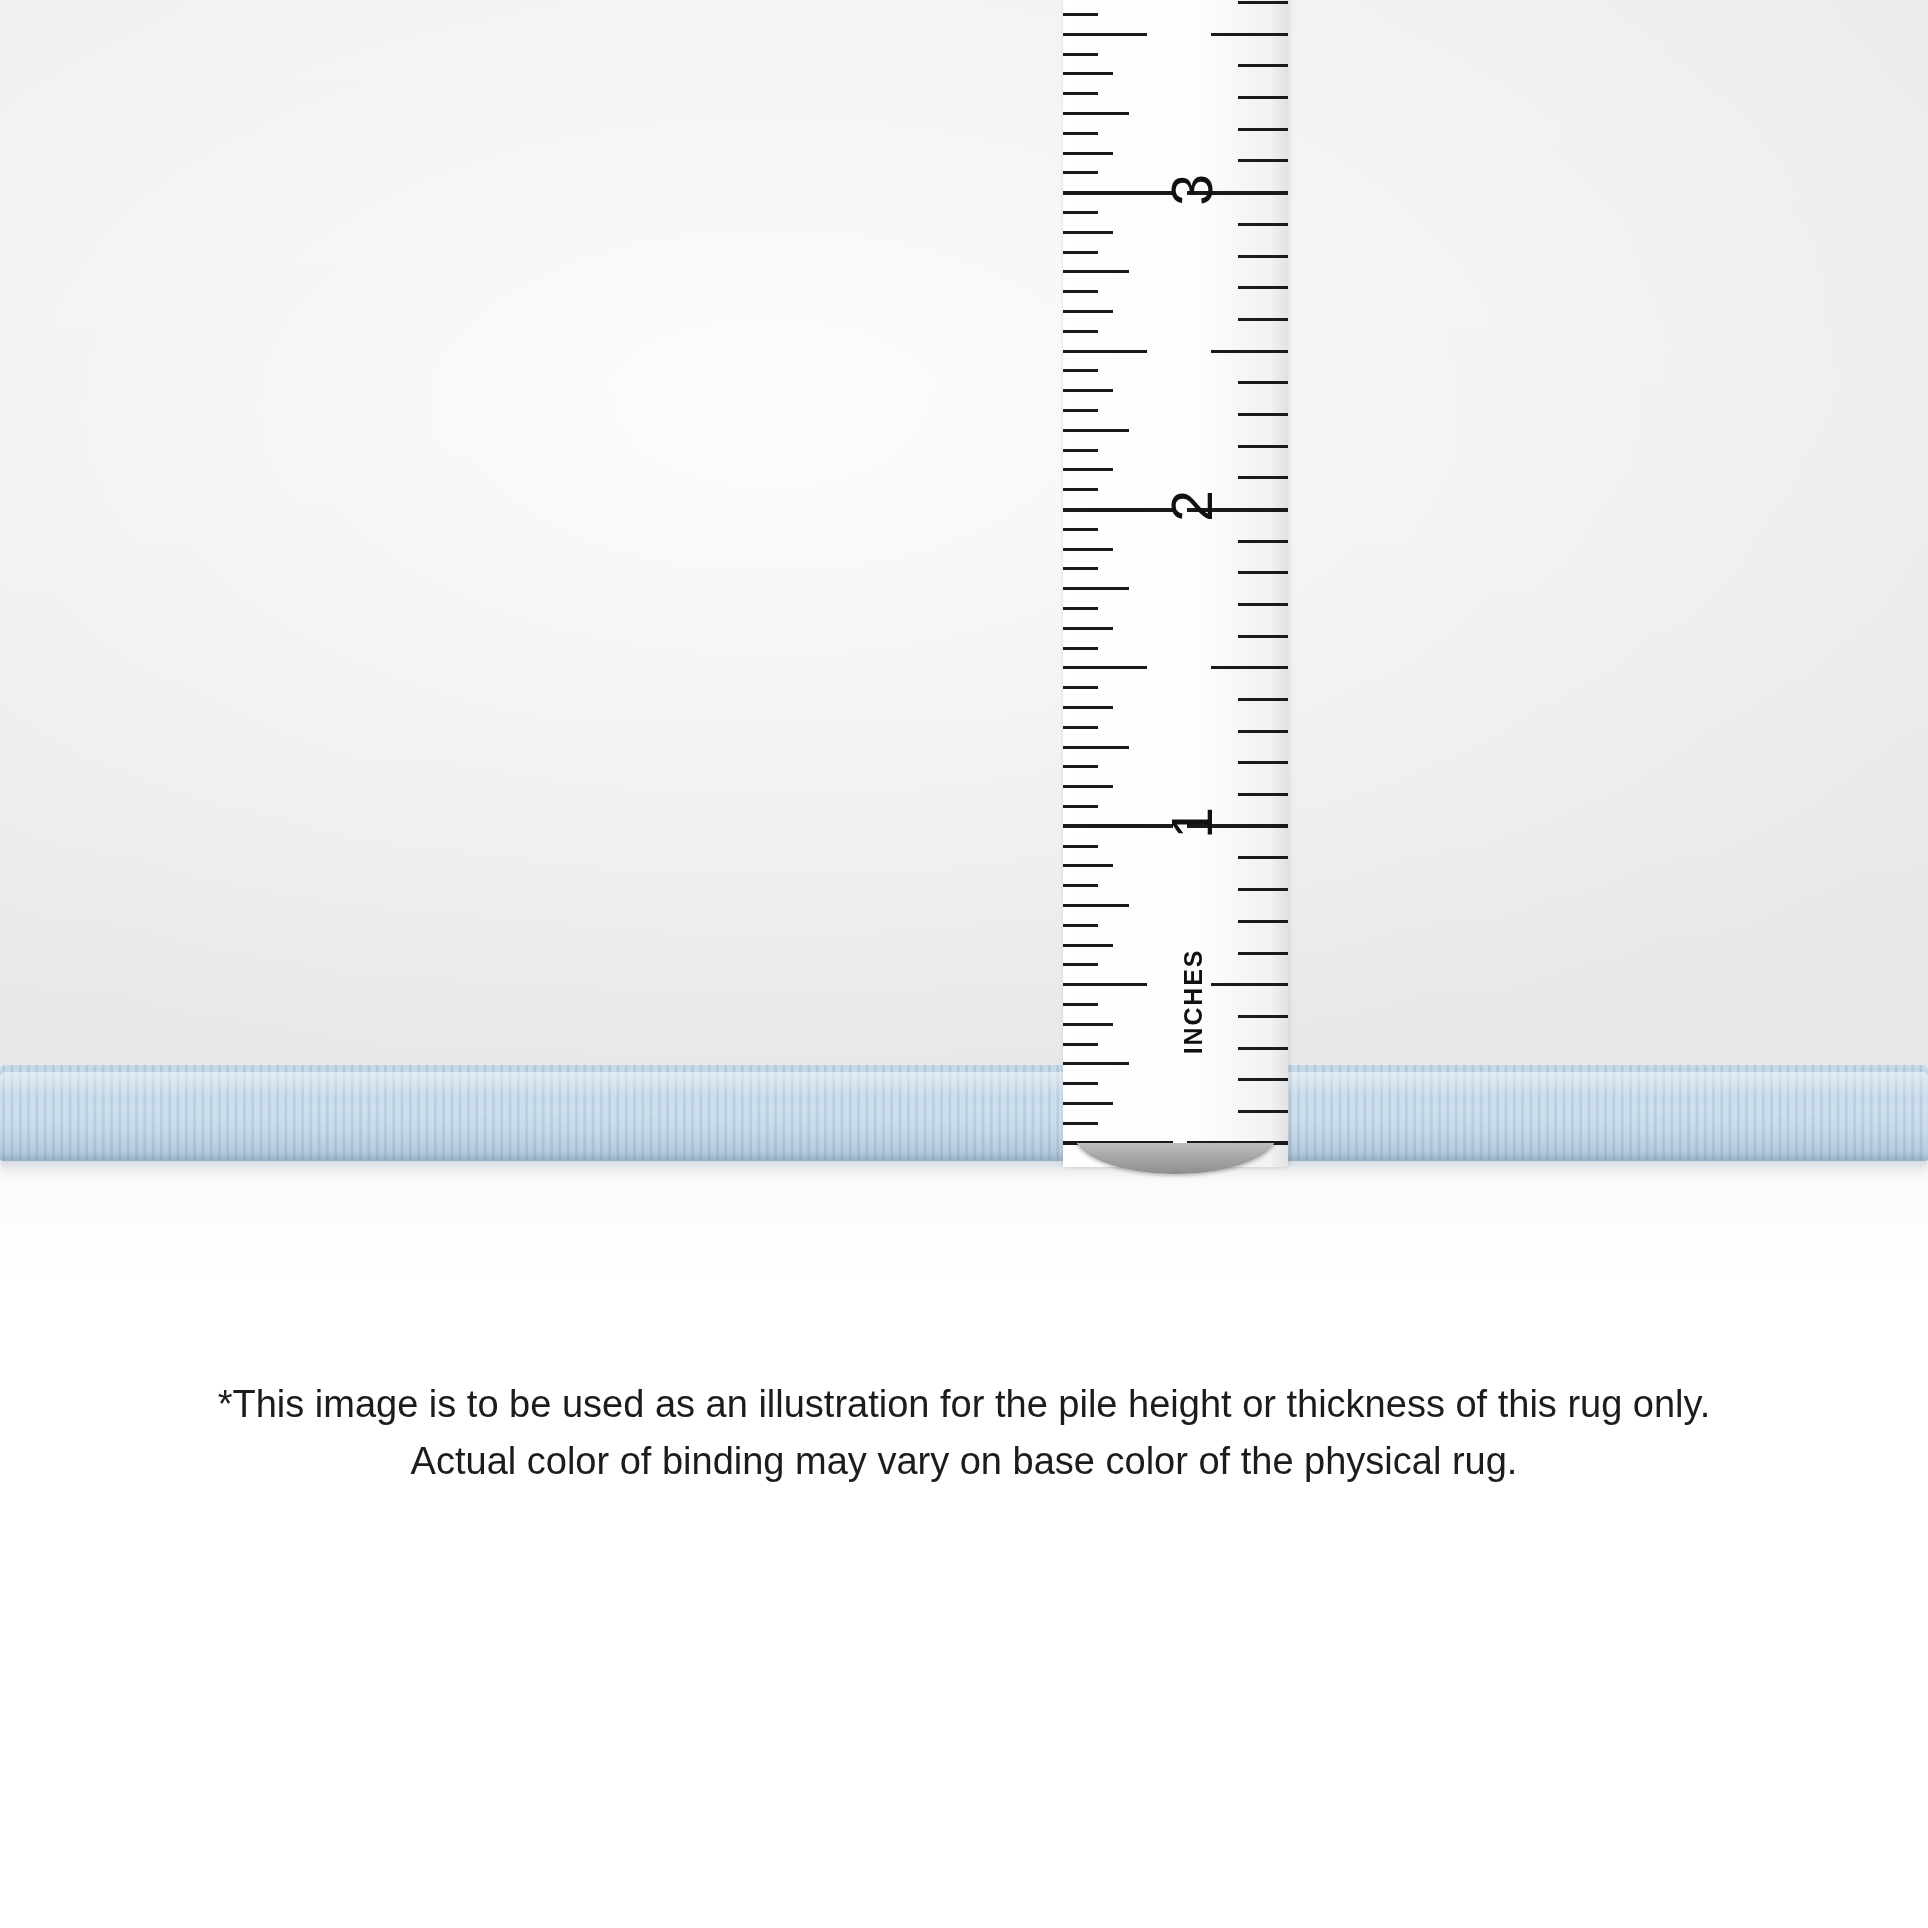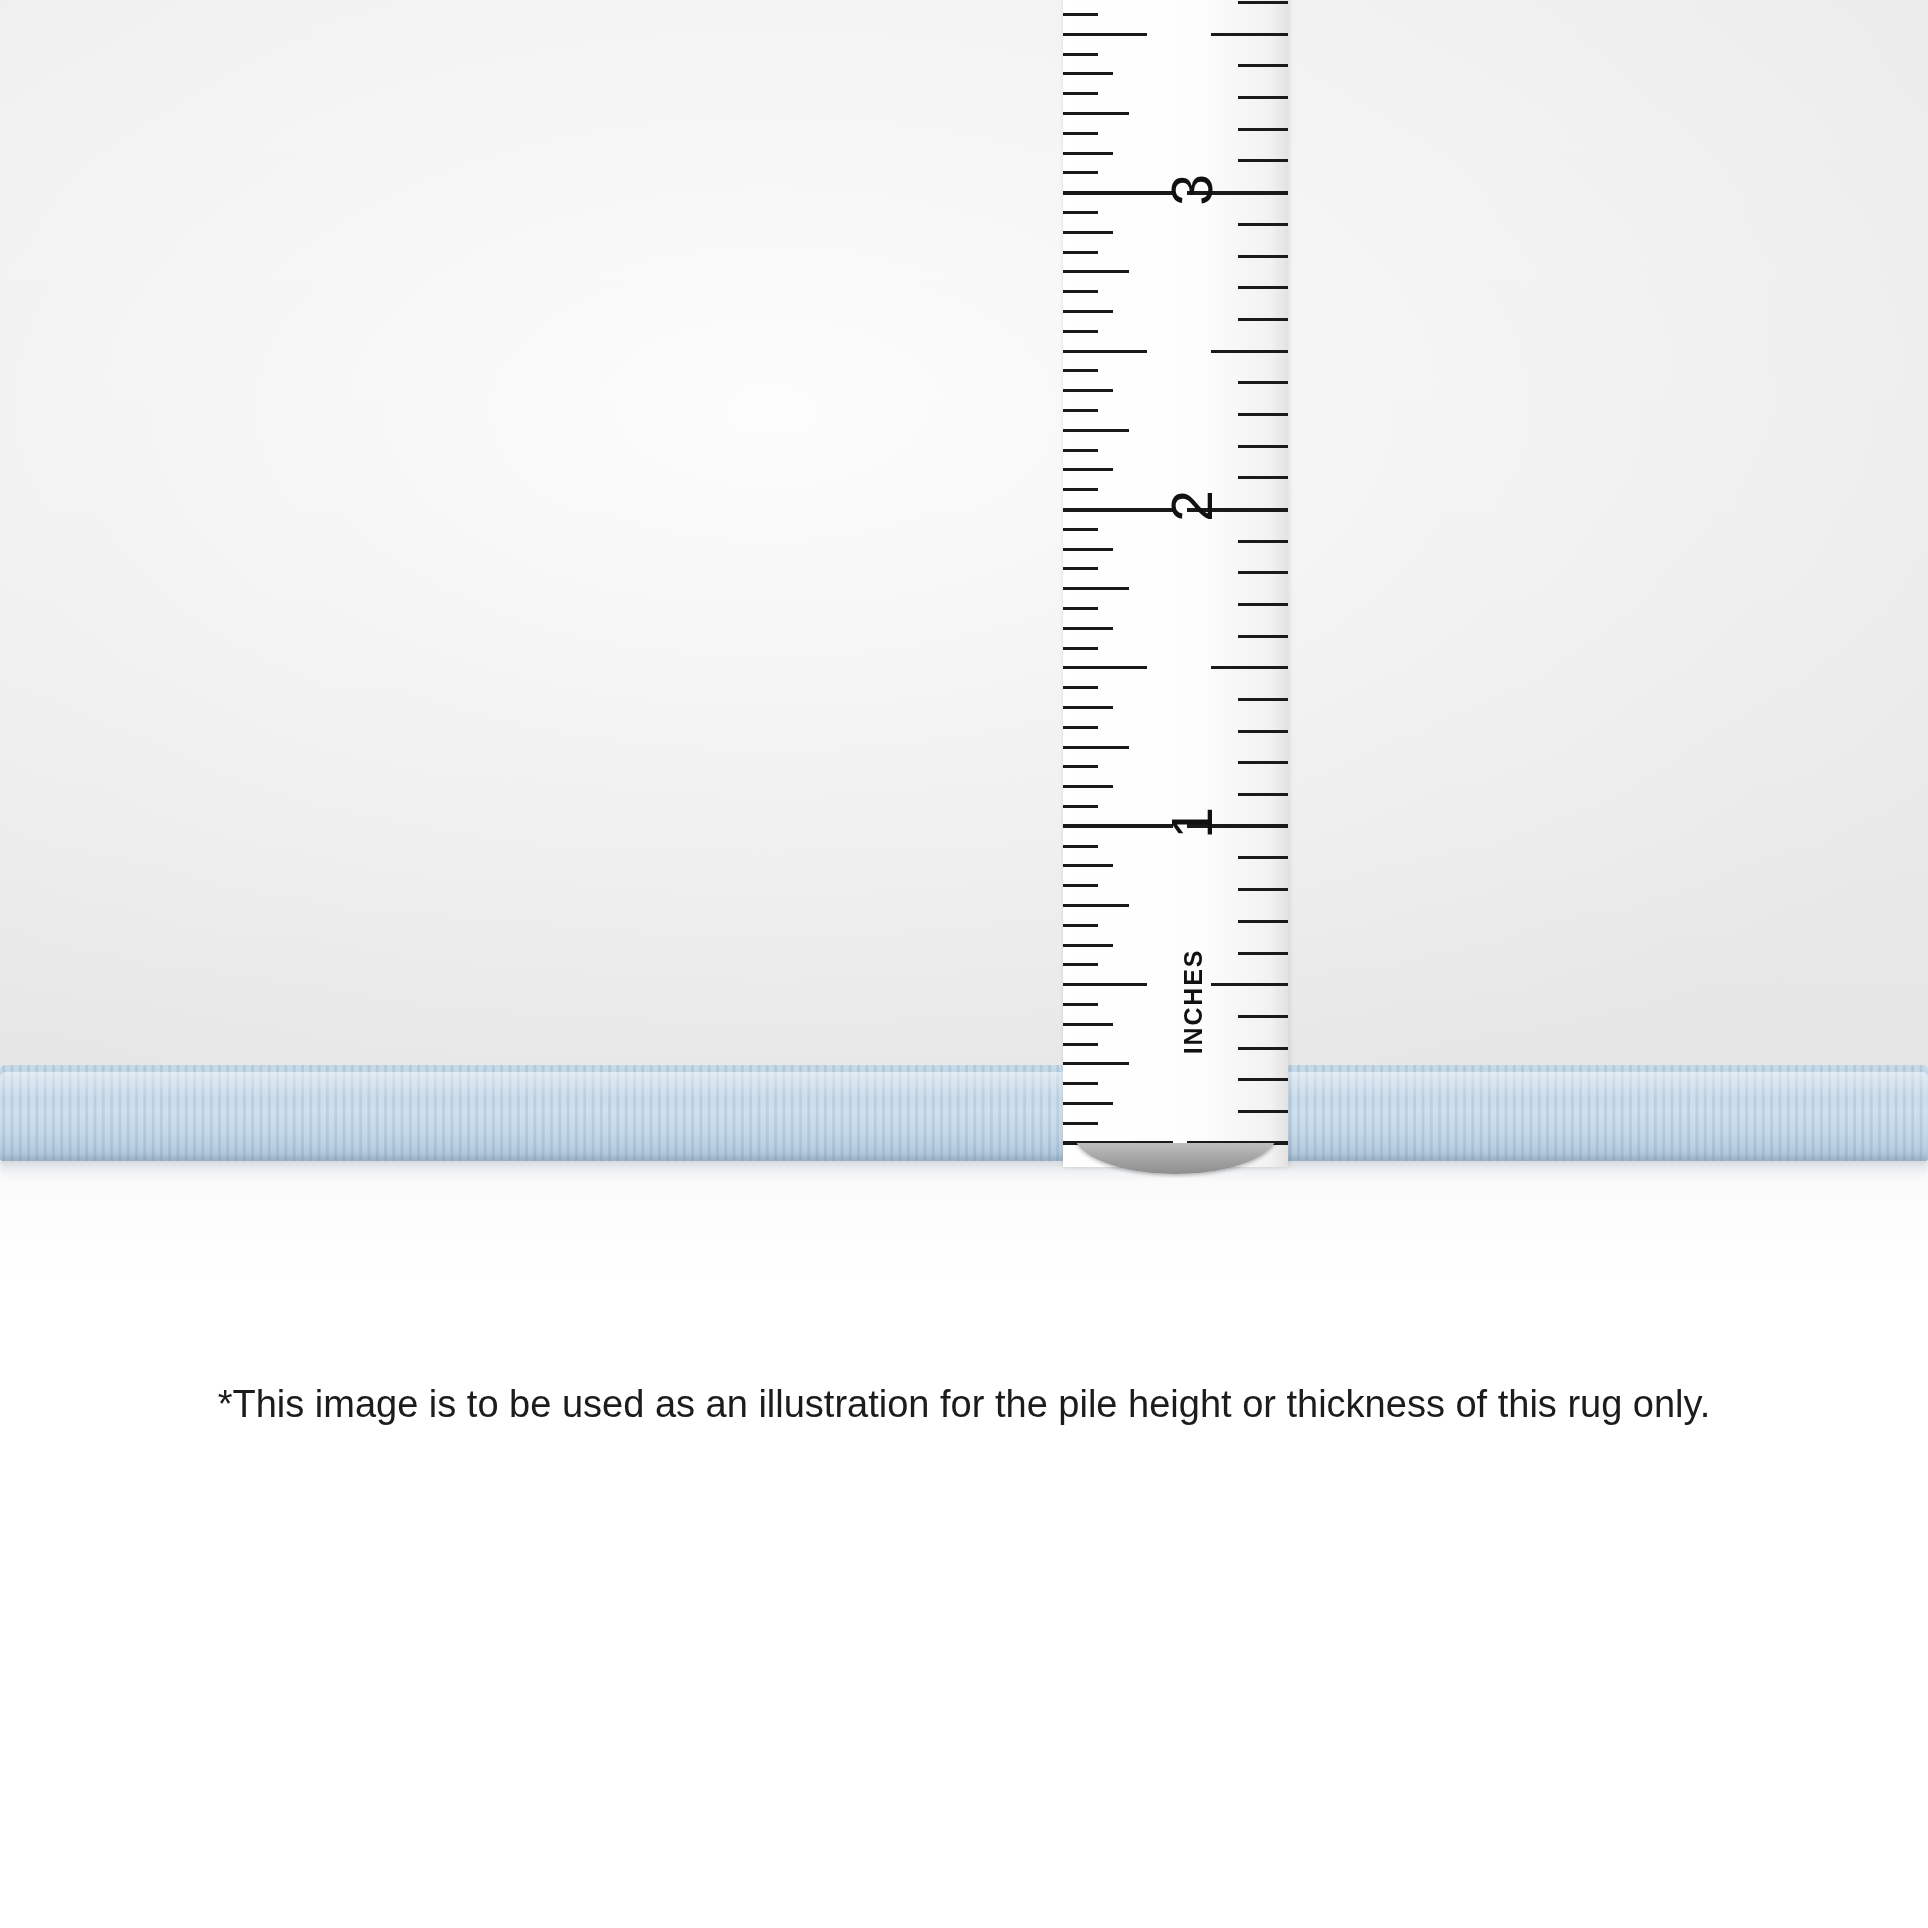--- a/index.html
+++ b/index.html
@@ -311,16 +311,17 @@
     <div class="num" id="num-2" style="left: 101px; width: 55px; text-align: center; top: 478px; line-height: 64px;">2</div>
     <div class="num" id="num-3" style="left: 101px; width: 55px; text-align: center; top: 162px; line-height: 64px;">3</div>
     <div class="inches-label" id="inches-label" style="left: 57px; top: 991px; width: 147px; text-align: center;">INCHES</div>
   </div>
   <div class="ruler-tip">
     <div class="ruler-tip-shape"></div>
   </div>
 
   <div class="caption">
     <span class="caption-line">*This image is to be used as an illustration for the pile height or thickness of this rug only.</span>
+    <span class="caption-line">Actual color of binding may vary on base color of the physical rug.</span>
   </div>
 
 </div>
 
 
 </body></html>

